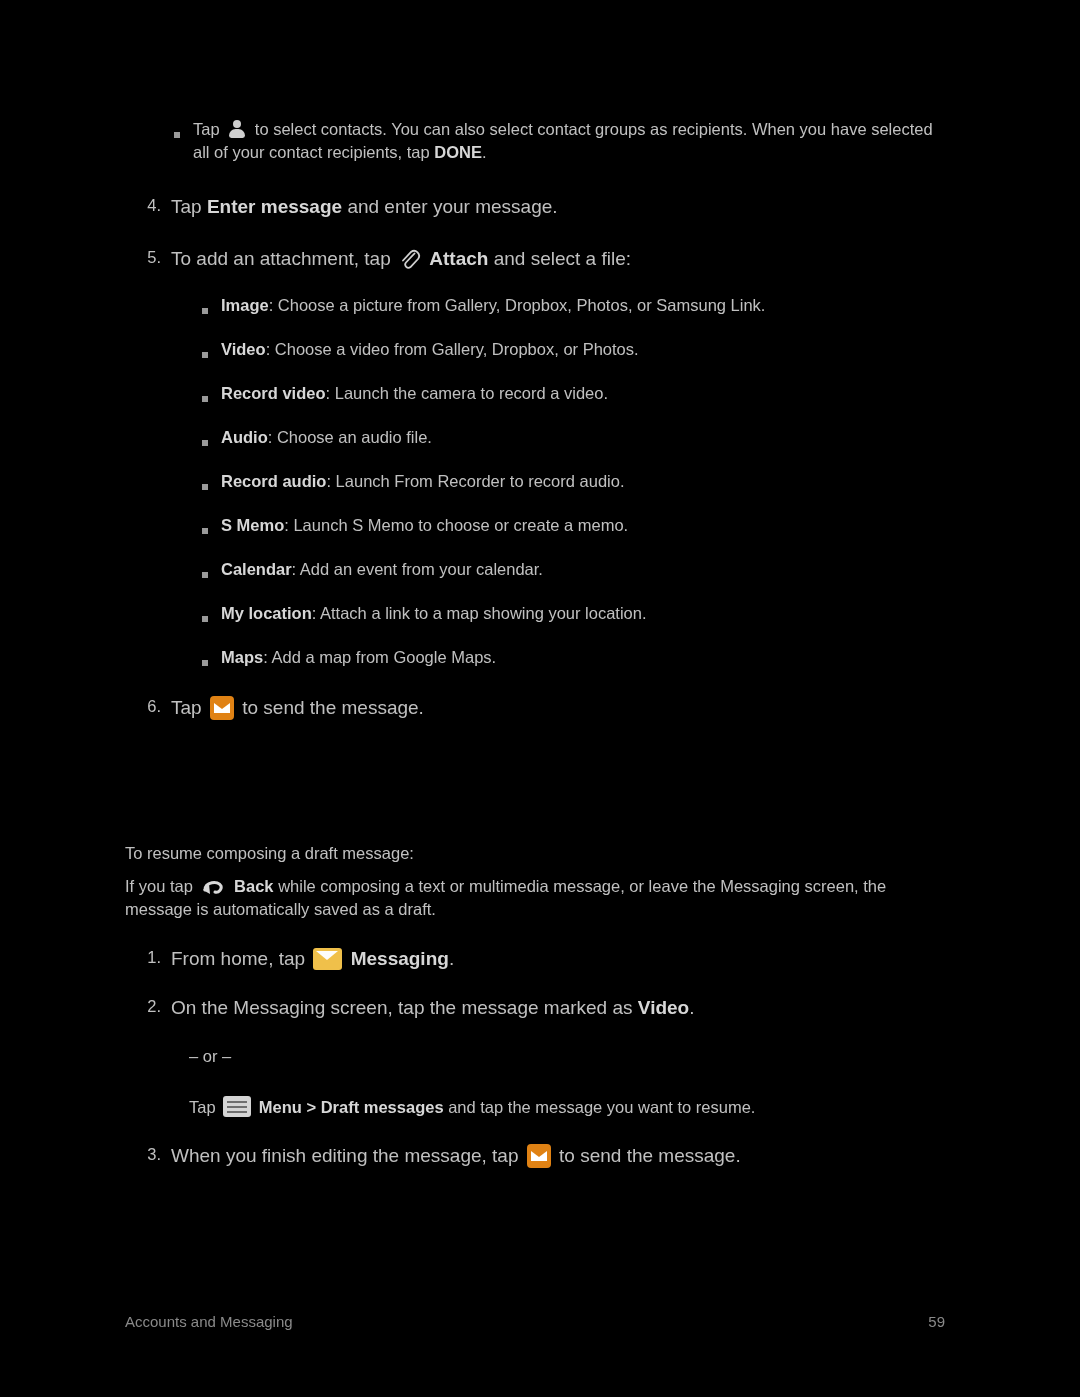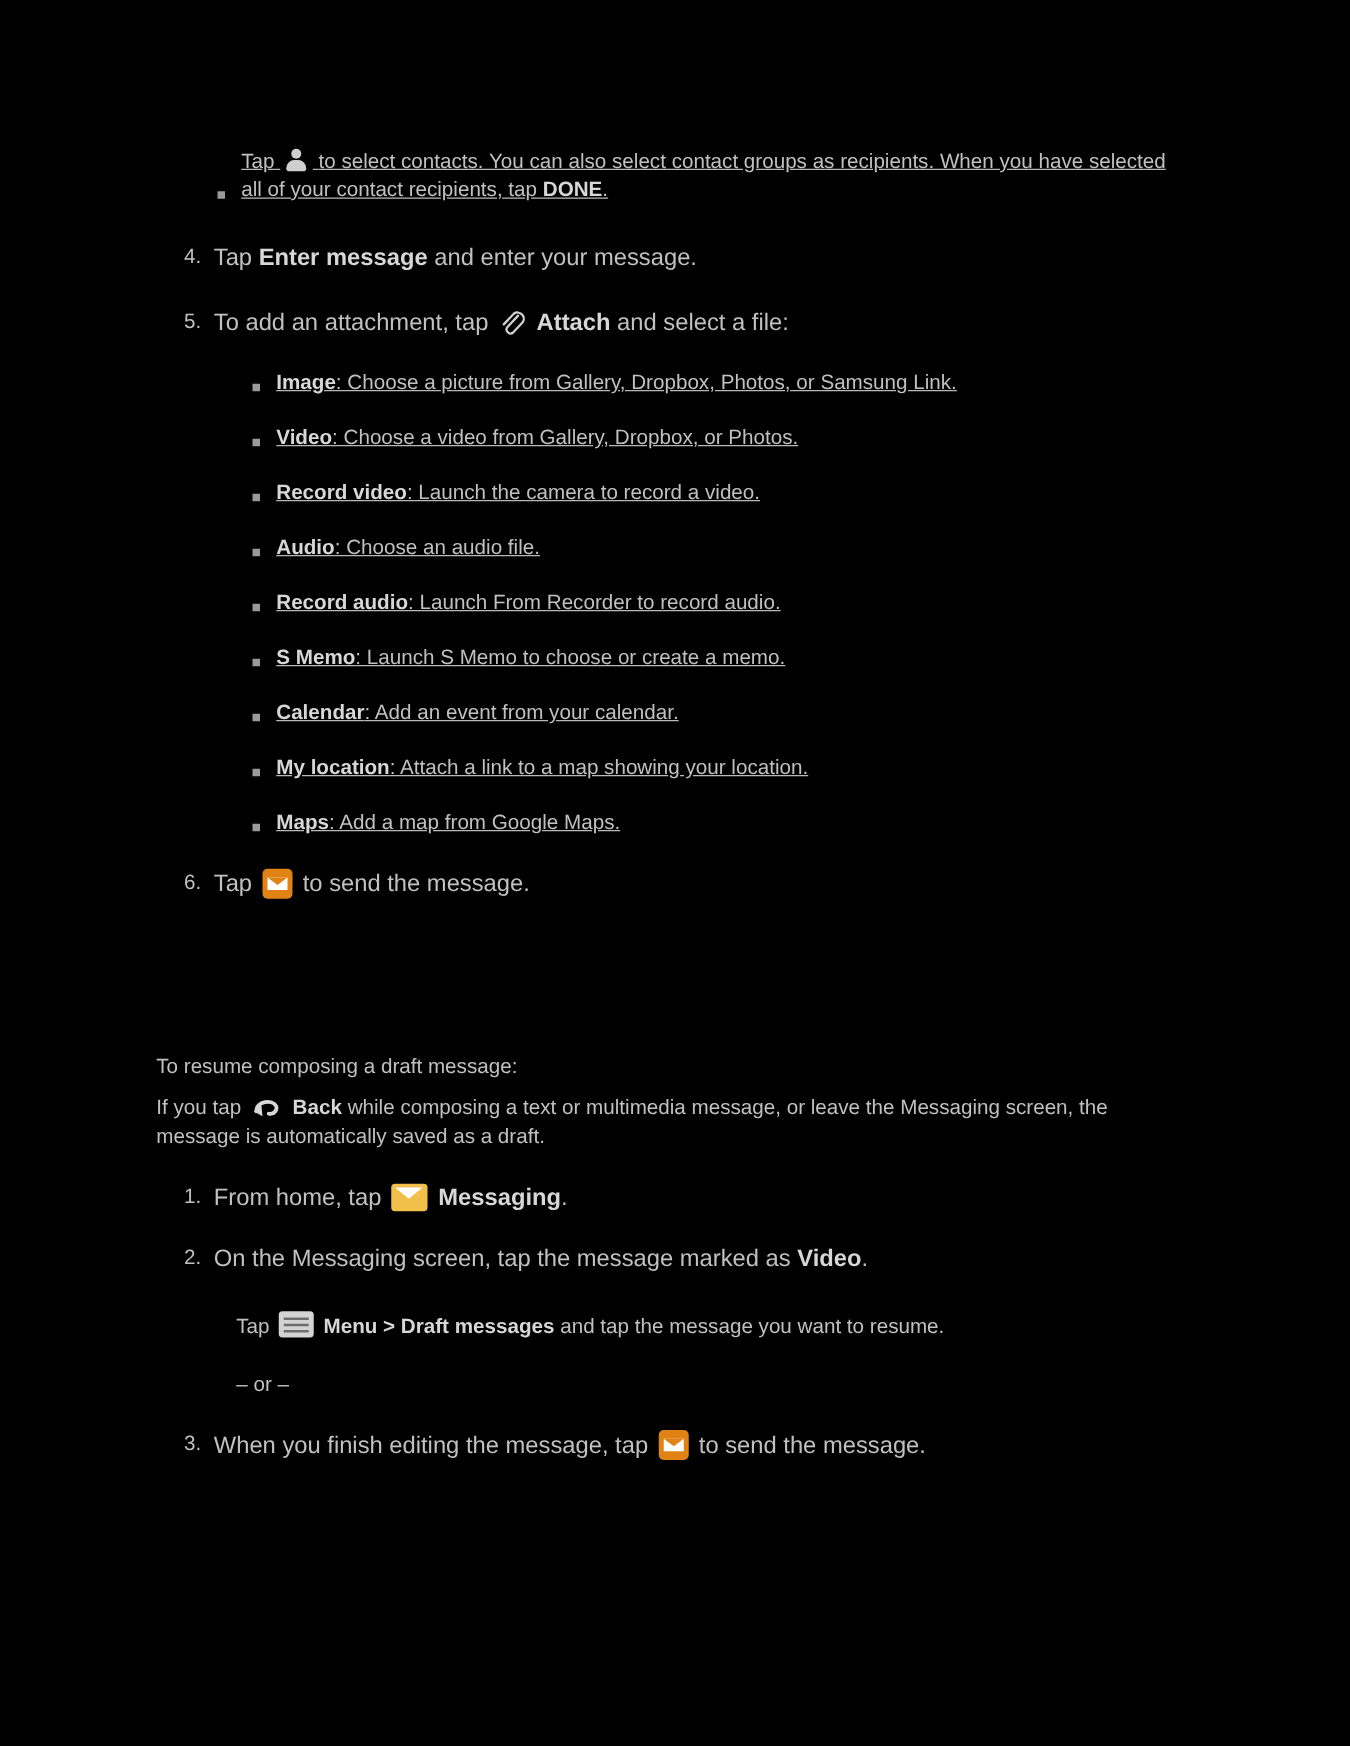--- a/index.html
+++ b/index.html
@@ -54,23 +54,22 @@
   .numrow .numbody {
     flex: 1;
     font-size: 19px;
     line-height: 1.4;
     color: #c0c0c0;
   }
 
   
   .bulrow {
     display: flex;
-    align-items: flex-end;
+    align-items: flex-start;
     margin-top: 20px;
-    text-decoration: underline;
   }
   .bulrow .bullet {
     width: 32px;
     flex: 0 0 32px;
     text-align: center;
     padding-top: 6px;
   }
   .bulrow .bullet i {
     display: inline-block;
     width: 6px;
@@ -302,32 +301,36 @@
       </span>
     </div>
 
     <div class="numrow" style="margin-top:22px;">
       <span class="num">2.</span>
       <span class="numbody"><span>On the Messaging screen, tap the message marked as</span>
         <span class="bold">Video</span><span>.</span>
       </span>
     </div>
 
+    <p class="para indent-1" style="margin-top:24px; margin-left:64px;">– or –</p>
+
     <p class="para" style="margin-top:28px; margin-left:64px;">
       <span>Tap</span>
       <span class="ic ic-menu"><i></i><i></i><i></i></span>
       <span class="bold">Menu &gt; Draft messages</span>
       <span>and tap the message you want to resume.</span>
     </p>
 
-    <p class="para indent-1" style="margin-top:24px; margin-left:64px;">– or –</p>
-
     <div class="numrow" style="margin-top:24px;">
       <span class="num">3.</span>
       <span class="numbody"><span>When you finish editing the message, tap</span>
         <span class="ic ic-send"><span class="env"></span></span>
         <span>to send the message.</span>
       </span>
     </div>
 
   </div>
 
+  <div class="footer">
+    <span>Accounts and Messaging</span>
+    <span>59</span>
+  </div>
 </div>
 
 </body></html>

